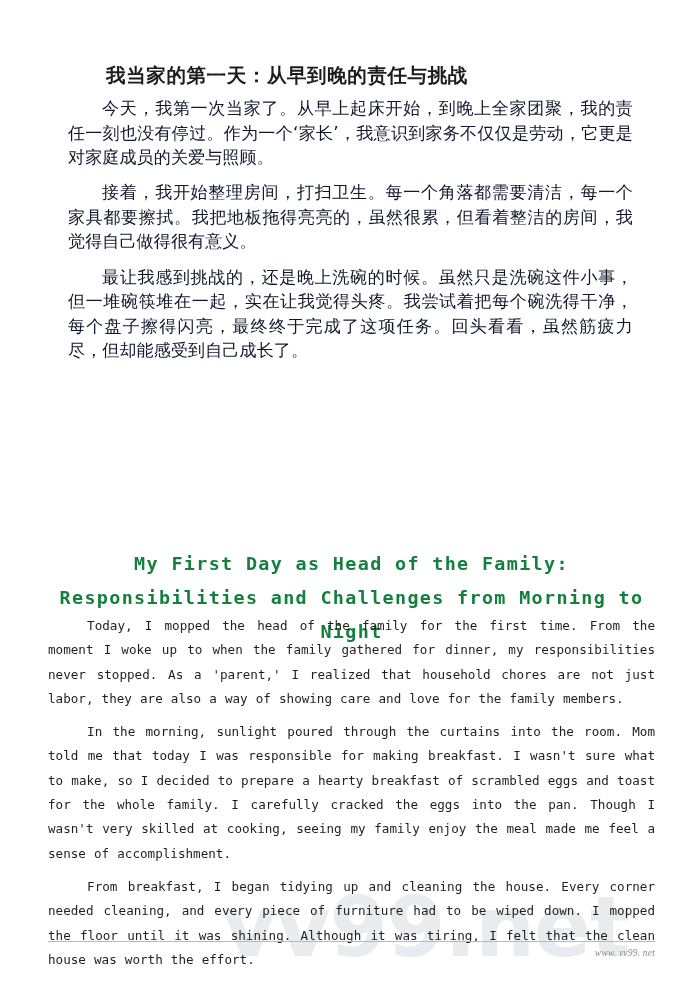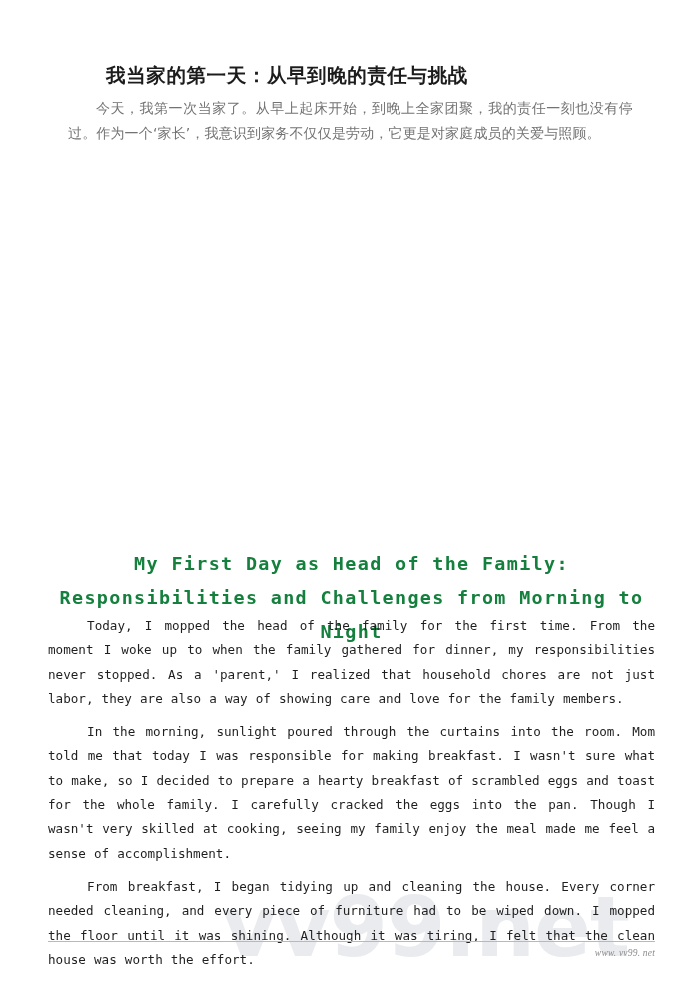--- a/index.html
+++ b/index.html
@@ -67,22 +67,22 @@
 
   #cn-body {
     position: absolute;
     left: 68px;
     top: 96px;
     width: 565px;
   }
 
   .cn-para {
     font-family: "DejaVu Sans", sans-serif;
-    font-size: 14px;
-    color: #737373;
+    font-size: 17px;
+    color: #0f172a;
     line-height: 24.6px;
     text-align: justify;
     text-justify: inter-ideograph;
     text-indent: 2em;
     margin: 0 0 10.5px 0;
     letter-spacing: 0.15px;
   }
 
   
   #en-title {
@@ -147,20 +147,22 @@
 <div id="page">
 
   <div id="watermark">vv99.net</div>
 
   <div id="content">
 
     <h1 class="cn-title">我当家的第一天：从早到晚的责任与挑战</h1>
 
     <div id="cn-body">
       <p class="cn-para">今天，我第一次当家了。从早上起床开始，到晚上全家团聚，我的责任一刻也没有停过。作为一个‘家长’，我意识到家务不仅仅是劳动，它更是对家庭成员的关爱与照顾。</p>
+      <p class="cn-para">接着，我开始整理房间，打扫卫生。每一个角落都需要清洁，每一个家具都要擦拭。我把地板拖得亮亮的，虽然很累，但看着整洁的房间，我觉得自己做得很有意义。</p>
+      <p class="cn-para">最让我感到挑战的，还是晚上洗碗的时候。虽然只是洗碗这件小事，但一堆碗筷堆在一起，实在让我觉得头疼。我尝试着把每个碗洗得干净，每个盘子擦得闪亮，最终终于完成了这项任务。回头看看，虽然筋疲力尽，但却能感受到自己成长了。</p>
     </div>
 
     <h2 id="en-title">My First Day as Head of the Family: Responsibilities and Challenges from Morning to Night</h2>
 
     <div id="en-body">
       <p class="en-para">Today, I mopped the head of the family for the first time. From the moment I woke up to when the family gathered for dinner, my responsibilities never stopped. As a 'parent,' I realized that household chores are not just labor, they are also a way of showing care and love for the family members.</p>
       <p class="en-para">In the morning, sunlight poured through the curtains into the room. Mom told me that today I was responsible for making breakfast. I wasn't sure what to make, so I decided to prepare a hearty breakfast of scrambled eggs and toast for the whole family. I carefully cracked the eggs into the pan. Though I wasn't very skilled at cooking, seeing my family enjoy the meal made me feel a sense of accomplishment.</p>
       <p class="en-para">From breakfast, I began tidying up and cleaning the house. Every corner needed cleaning, and every piece of furniture had to be wiped down. I mopped the floor until it was shining. Although it was tiring, I felt that the clean house was worth the effort.</p>
     </div>
 

